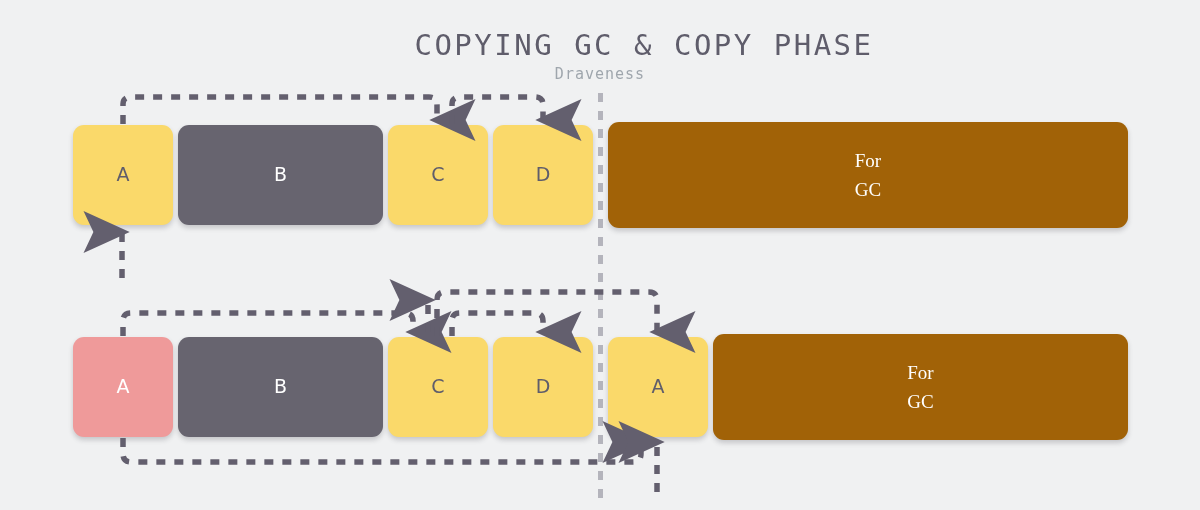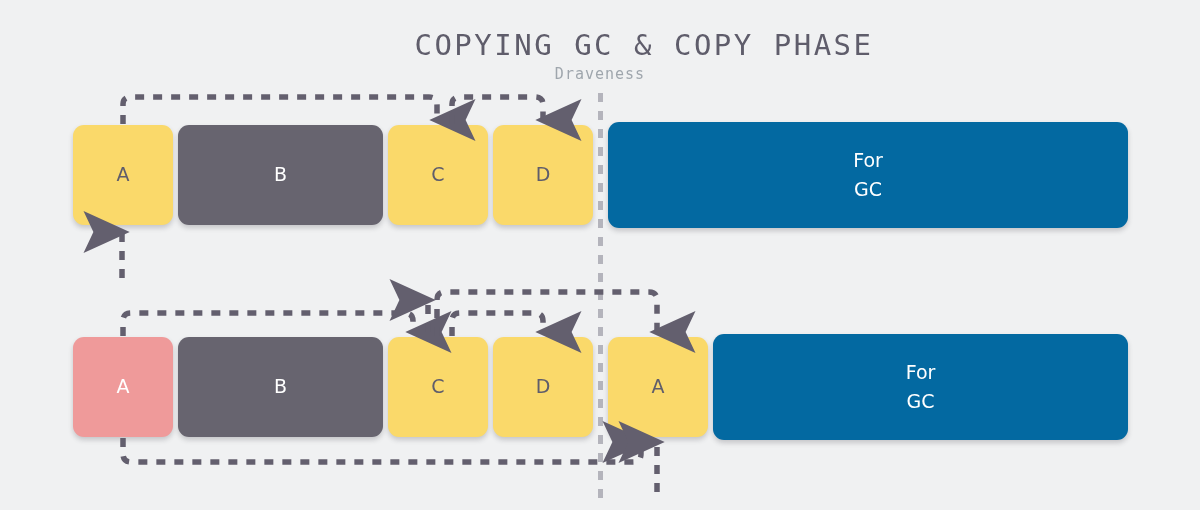--- a/index.html
+++ b/index.html
@@ -34,21 +34,21 @@
     display:flex;flex-direction:column;
     align-items:center;justify-content:center;
     font-family:"DejaVu Sans","Liberation Sans",sans-serif;
     font-size:19px;
     line-height:1.55;
     user-select:none;
   }
   .box.yellow{background:#fad96a;color:#5f5d6b;}
   .box.dark{background:#67646f;color:#ffffff;}
   .box.salmon{background:#ef9a9a;color:#ffffff;}
-  .box.teal{background:#0369a1;color:#ffffff;}
+  .box.teal{background:#a16207;color:#ffffff;font-family:Liberation Serif, serif;}
 
   svg.overlay{position:absolute;left:0;top:0;width:1200px;height:510px;pointer-events:none;}
   .divider{
     position:absolute;
     width:5px;
     background:repeating-linear-gradient(to bottom,#b4b4bc 0 9px,rgba(0,0,0,0) 9px 18px);
   }
 </style>
 </head>
 <body>

